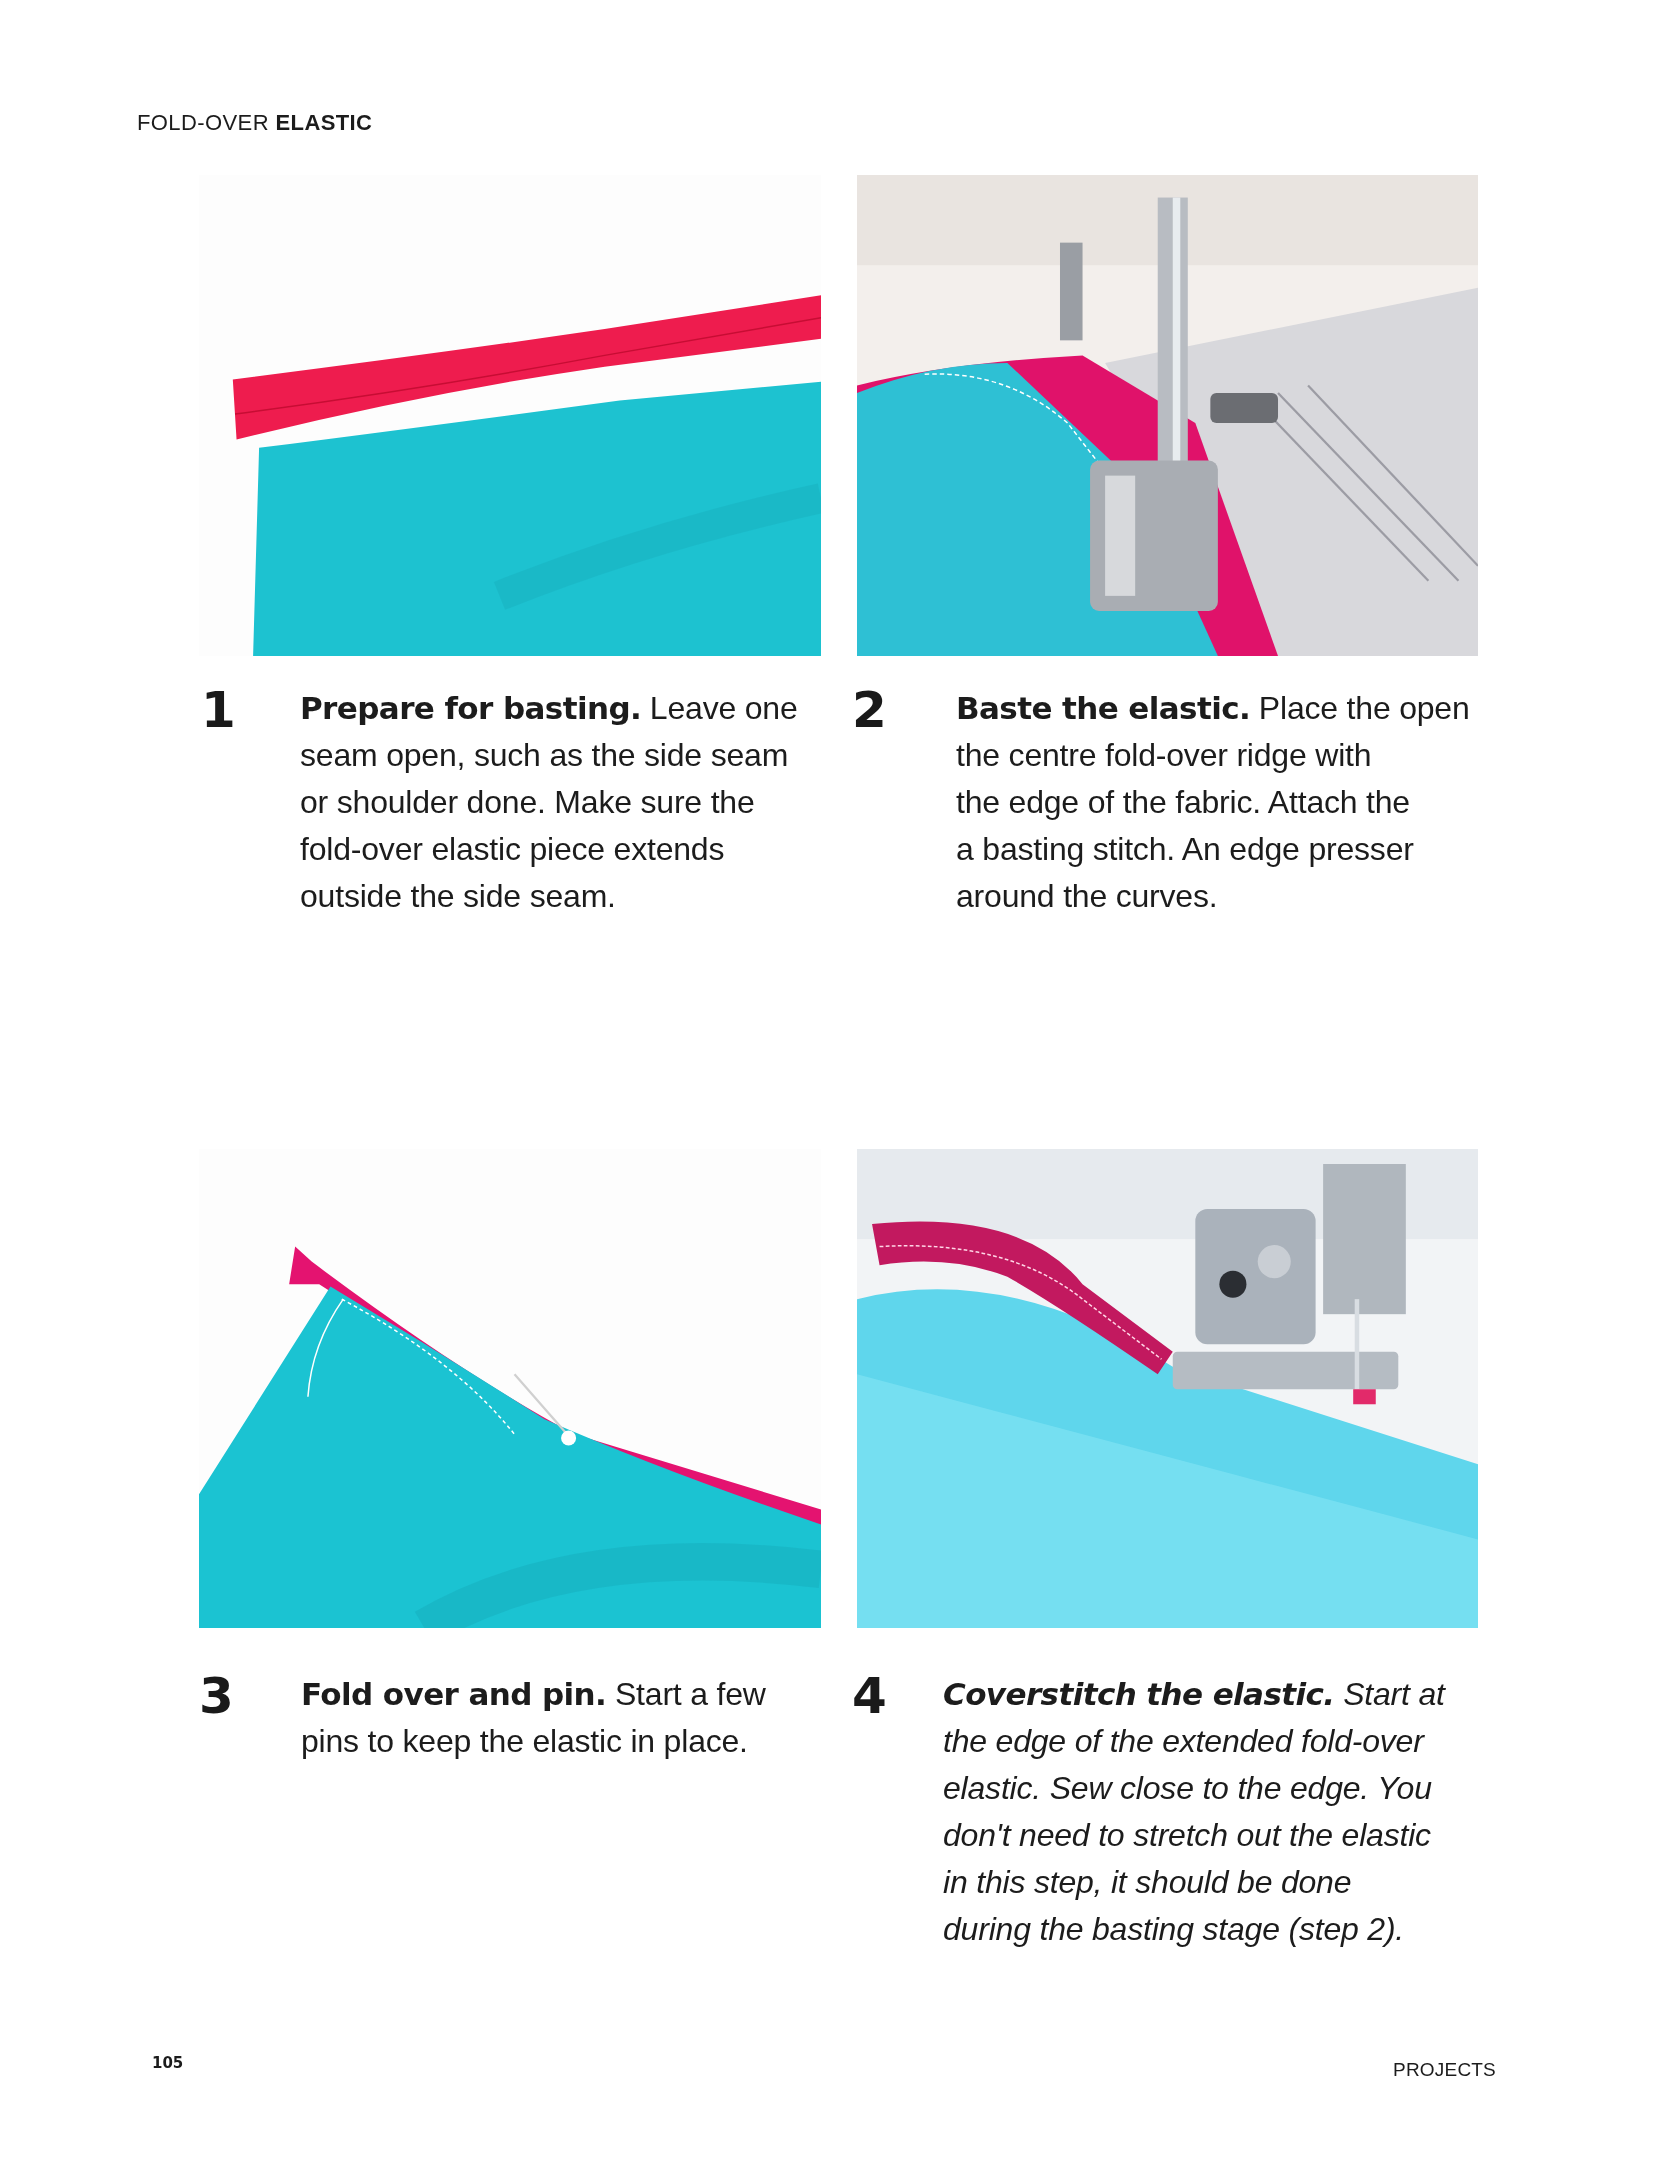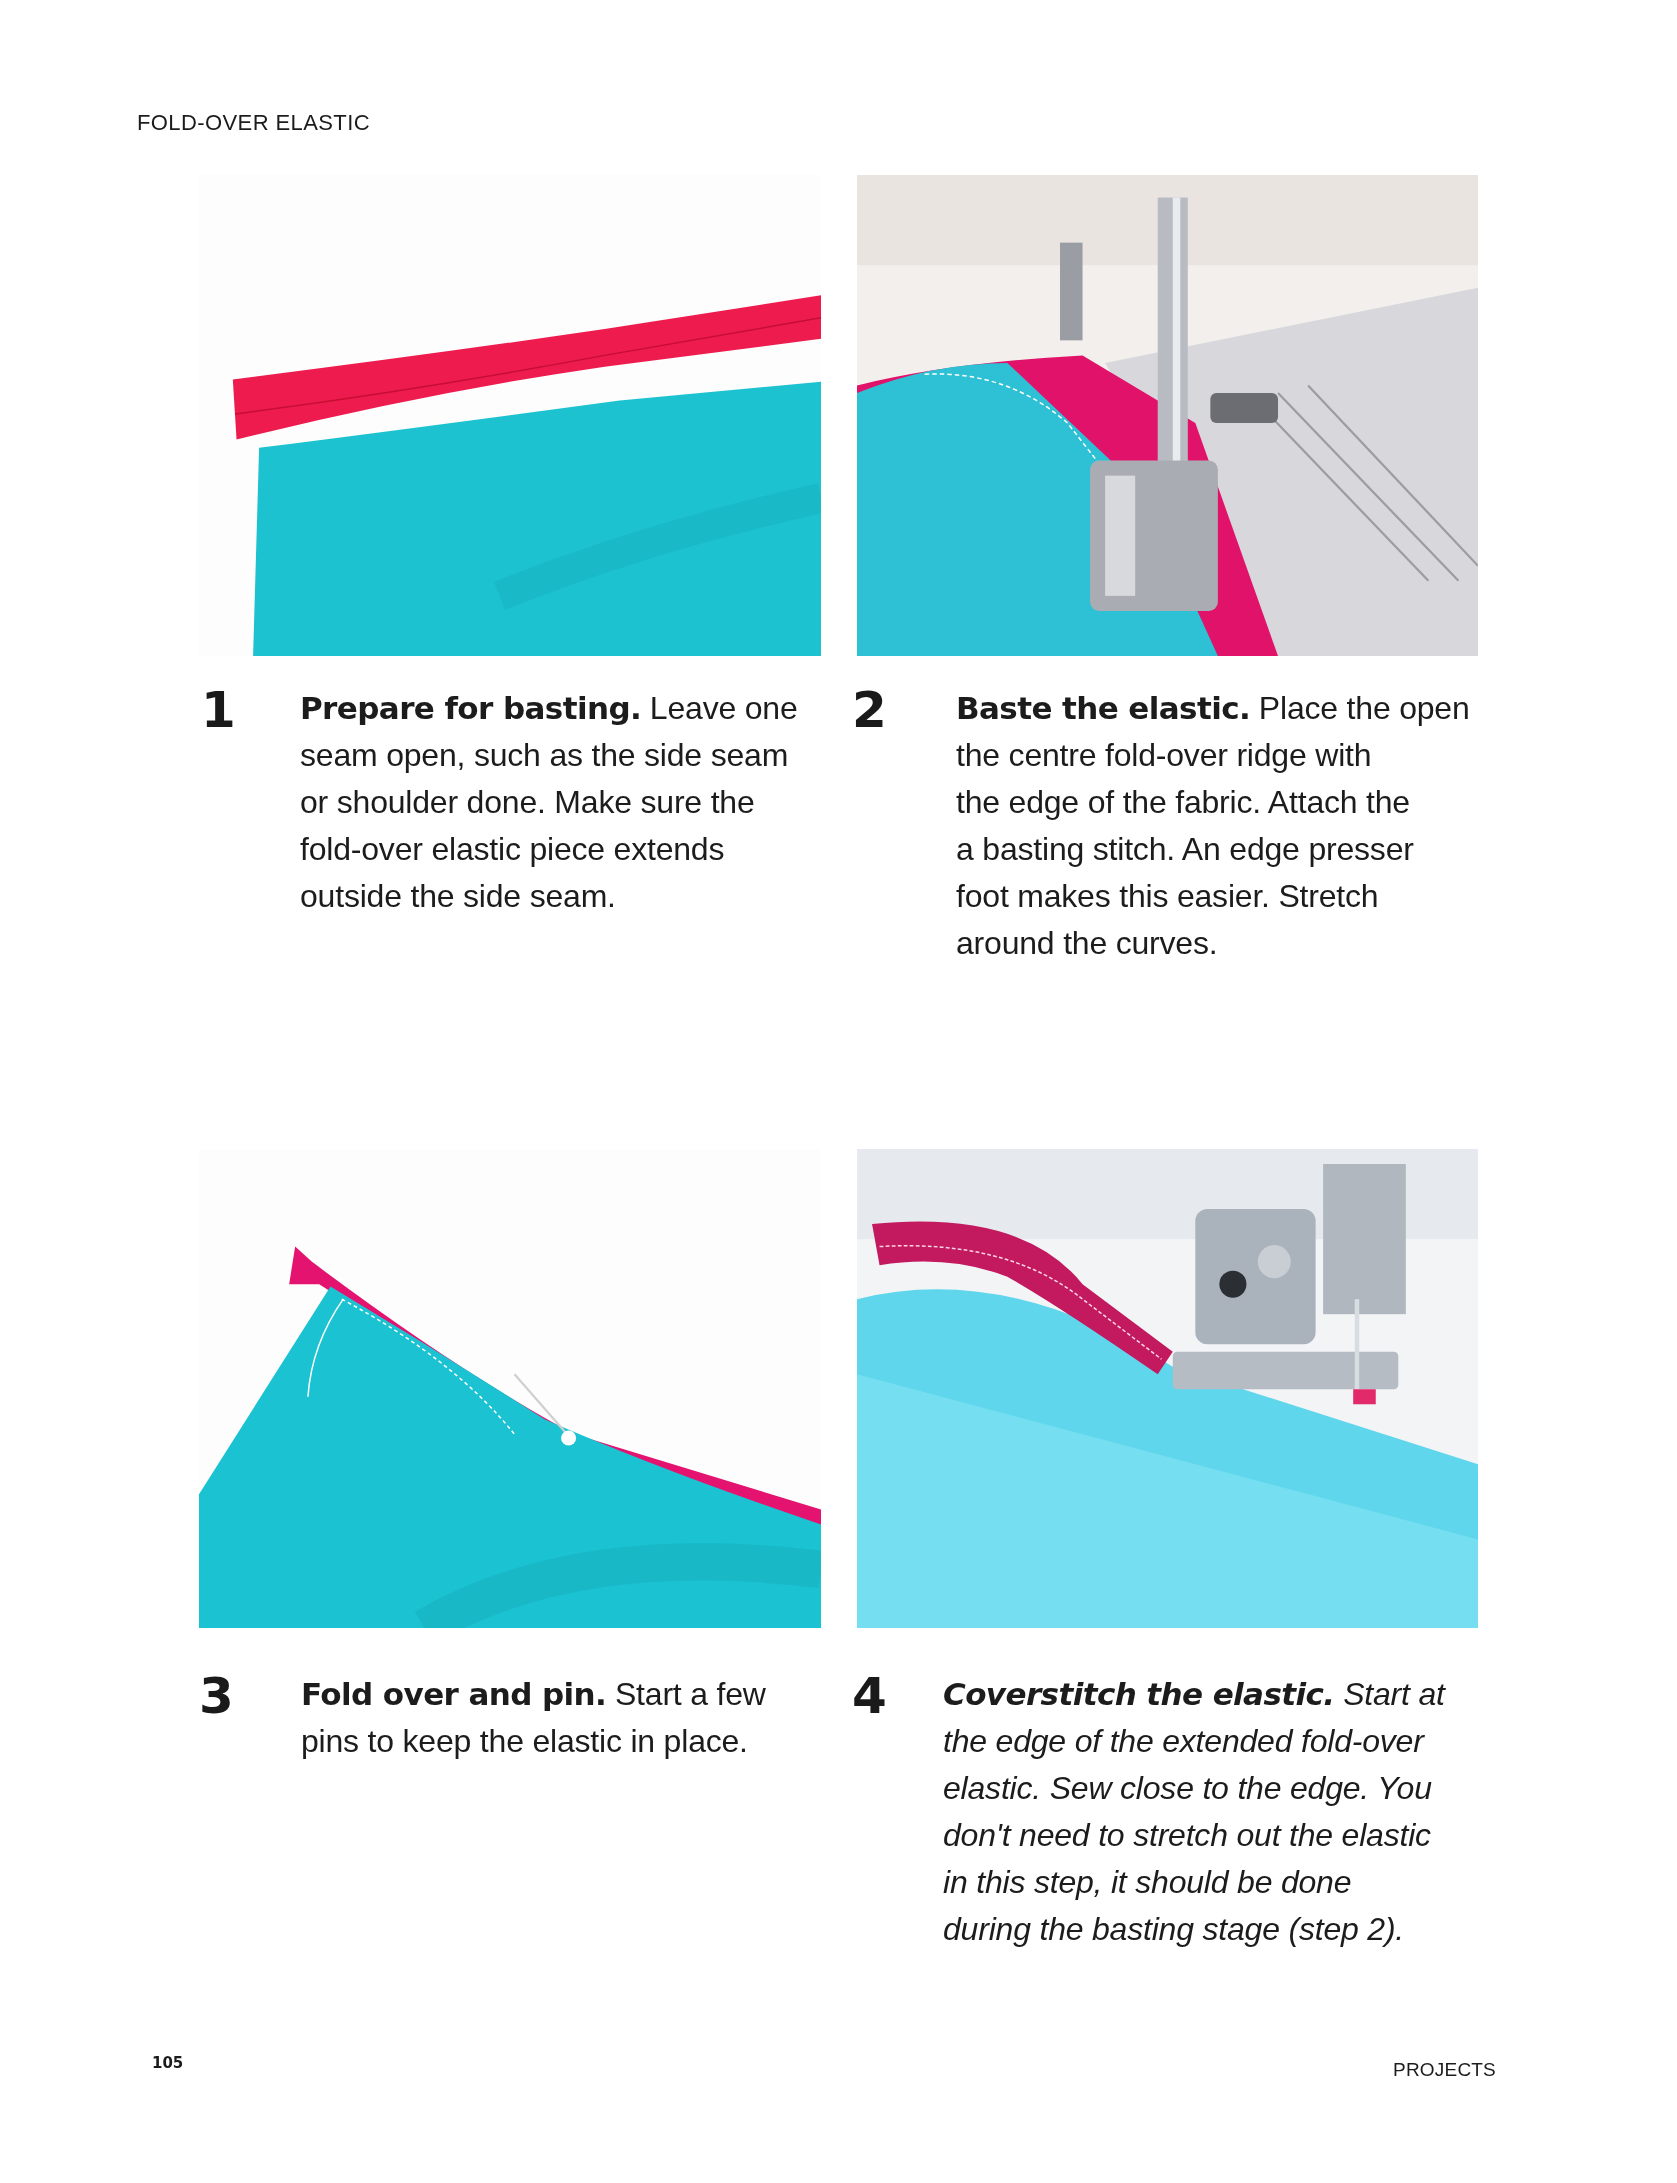--- a/index.html
+++ b/index.html
@@ -1,19 +1,19 @@
 <!DOCTYPE html>
 <html style="font-size:12px"><head>
 <meta charset="utf-8">
 <style>
   html, body { margin: 0; padding: 0; background: #ffffff; }
   body { width: 1678px; height: 2183px; position: relative; overflow: hidden;
          font-family: "Liberation Sans", sans-serif; color: #1c1c1c; }
   .running-head { position: absolute; left: 137px; top: 110px; font-size: 22px; letter-spacing: 0.4px; }
-  .running-head .bold { font-weight: 400; margin-top: 44px; }
+  .running-head .bold { font-weight: 700; margin-top: 44px; }
   .photo { position: absolute; overflow: hidden; }
   .photo svg { width: 100%; height: 100%; display: block; }
   .step { position: absolute; }
   .step-num { position: absolute; left: 0; top: 0; font-size: 50px; font-weight: 900; font-family: "DejaVu Sans", sans-serif; line-height: 1; color: #1a1a1a; }
   .step-text { position: absolute; left: 80px; top: 0; font-size: 32px; line-height: 47px; color: #1c1c1c; letter-spacing: -0.2px; margin-left: 19px; }
   .step-text .lead { font-weight: 700; font-family: "DejaVu Sans", sans-serif; font-size: 31px; letter-spacing: -0.6px; }
   .step-text .line { display: block; white-space: nowrap; }
   .folio { position: absolute; left: 152px; top: 2054px; font-size: 15px; font-weight: 700; font-family: "DejaVu Sans", sans-serif; }
   .section-label { position: absolute; right: 182px; top: 2059px; font-size: 19px; letter-spacing: 0.2px; }
 </style>
@@ -68,21 +68,20 @@
   </div>
 </div>
 
 <div class="step" style="left:852px; top:685px;">
   <div class="step-num">2</div>
   <div class="step-text" style="left:85px;">
     <span class="line"><span class="lead">Baste the elastic.</span><span> Place the open</span></span>
     <span class="line">the centre fold-over ridge with</span>
     <span class="line">the edge of the fabric. Attach the</span>
     <span class="line">a basting stitch. An edge presser</span>
-    <span class="line">foot makes this easier. Stretch</span>
     <span class="line">around the curves.</span>
   </div>
 </div>
 
 <div class="photo" style="left:199px; top:1149px; width:622px; height:479px;">
   <svg viewBox="0 0 828 638" preserveAspectRatio="none">
     <rect width="828" height="638" fill="#fdfdfd"></rect>
     <path d="M128 130 L150 150 Q350 300 500 380 L828 480 L828 510 Q600 430 460 370 Q300 270 160 180 L120 180 Z" fill="#e41370"></path>
     <path d="M175 183 Q320 270 460 360 Q620 430 828 500 L828 638 L0 638 L0 460 Z" fill="#1bc3d2"></path>
     <path d="M190 200 Q340 280 420 380" stroke="#ffffff" stroke-width="2" stroke-dasharray="5 4" fill="none"></path>

